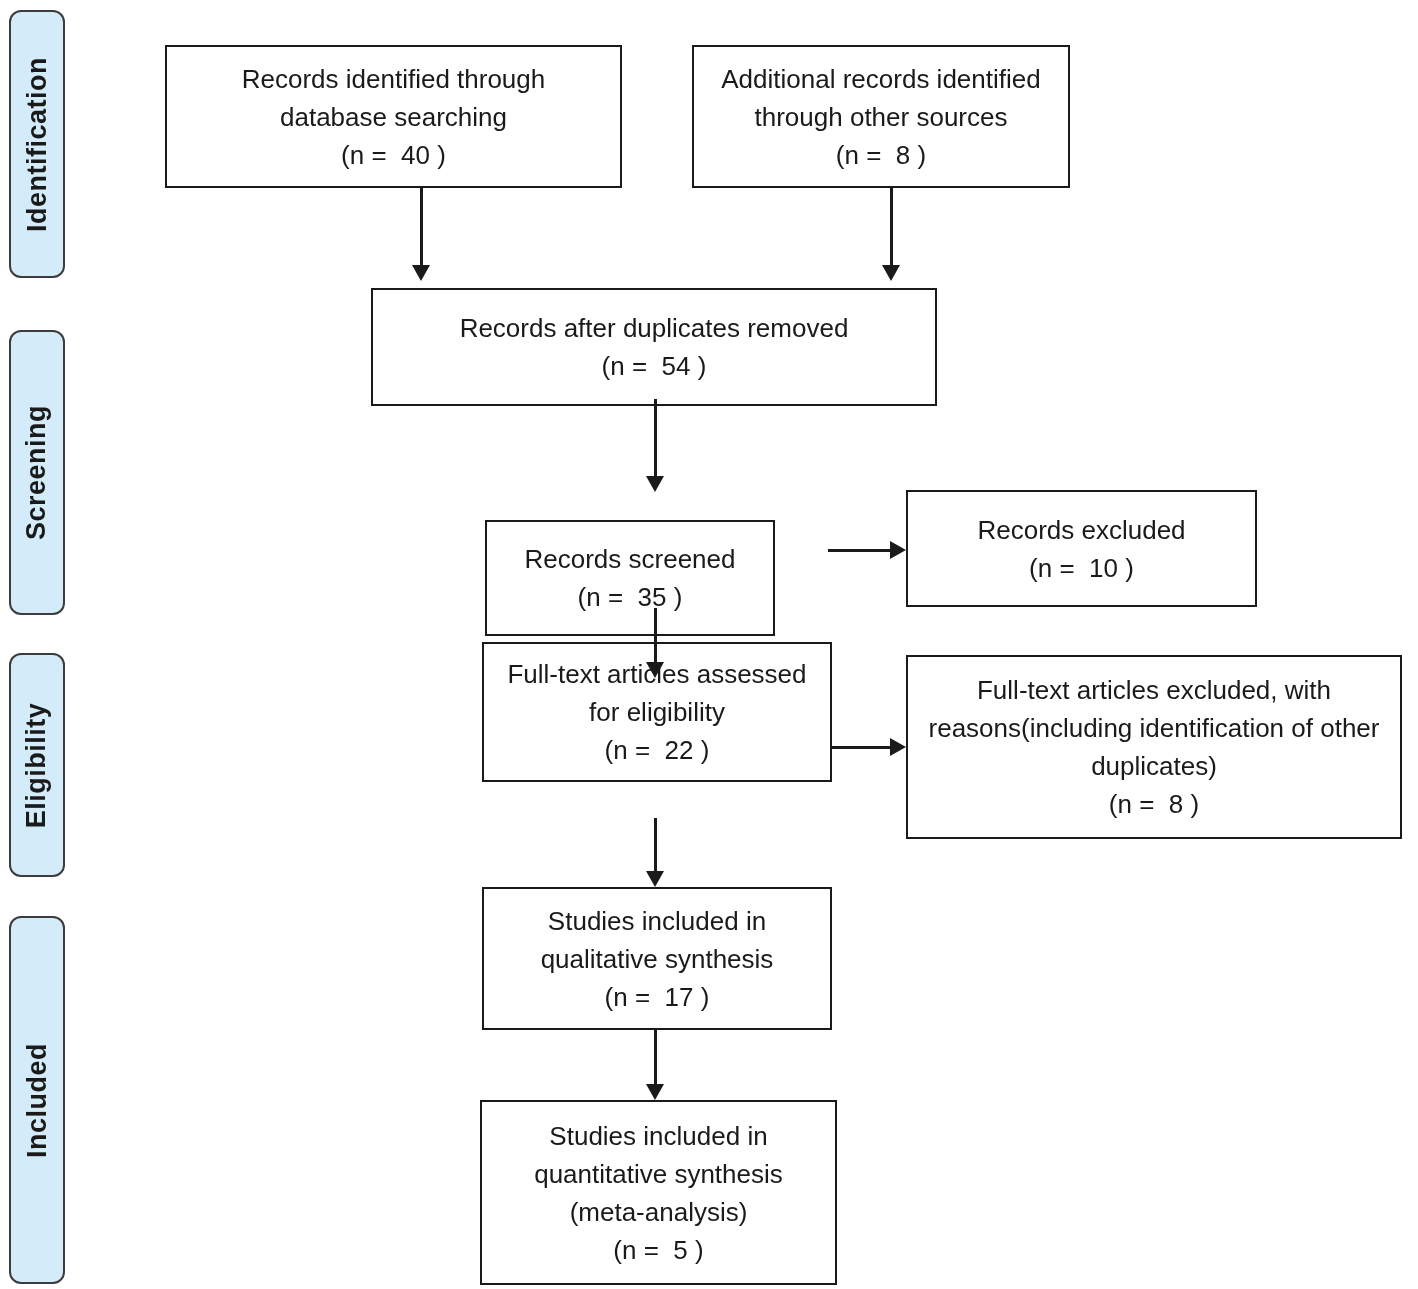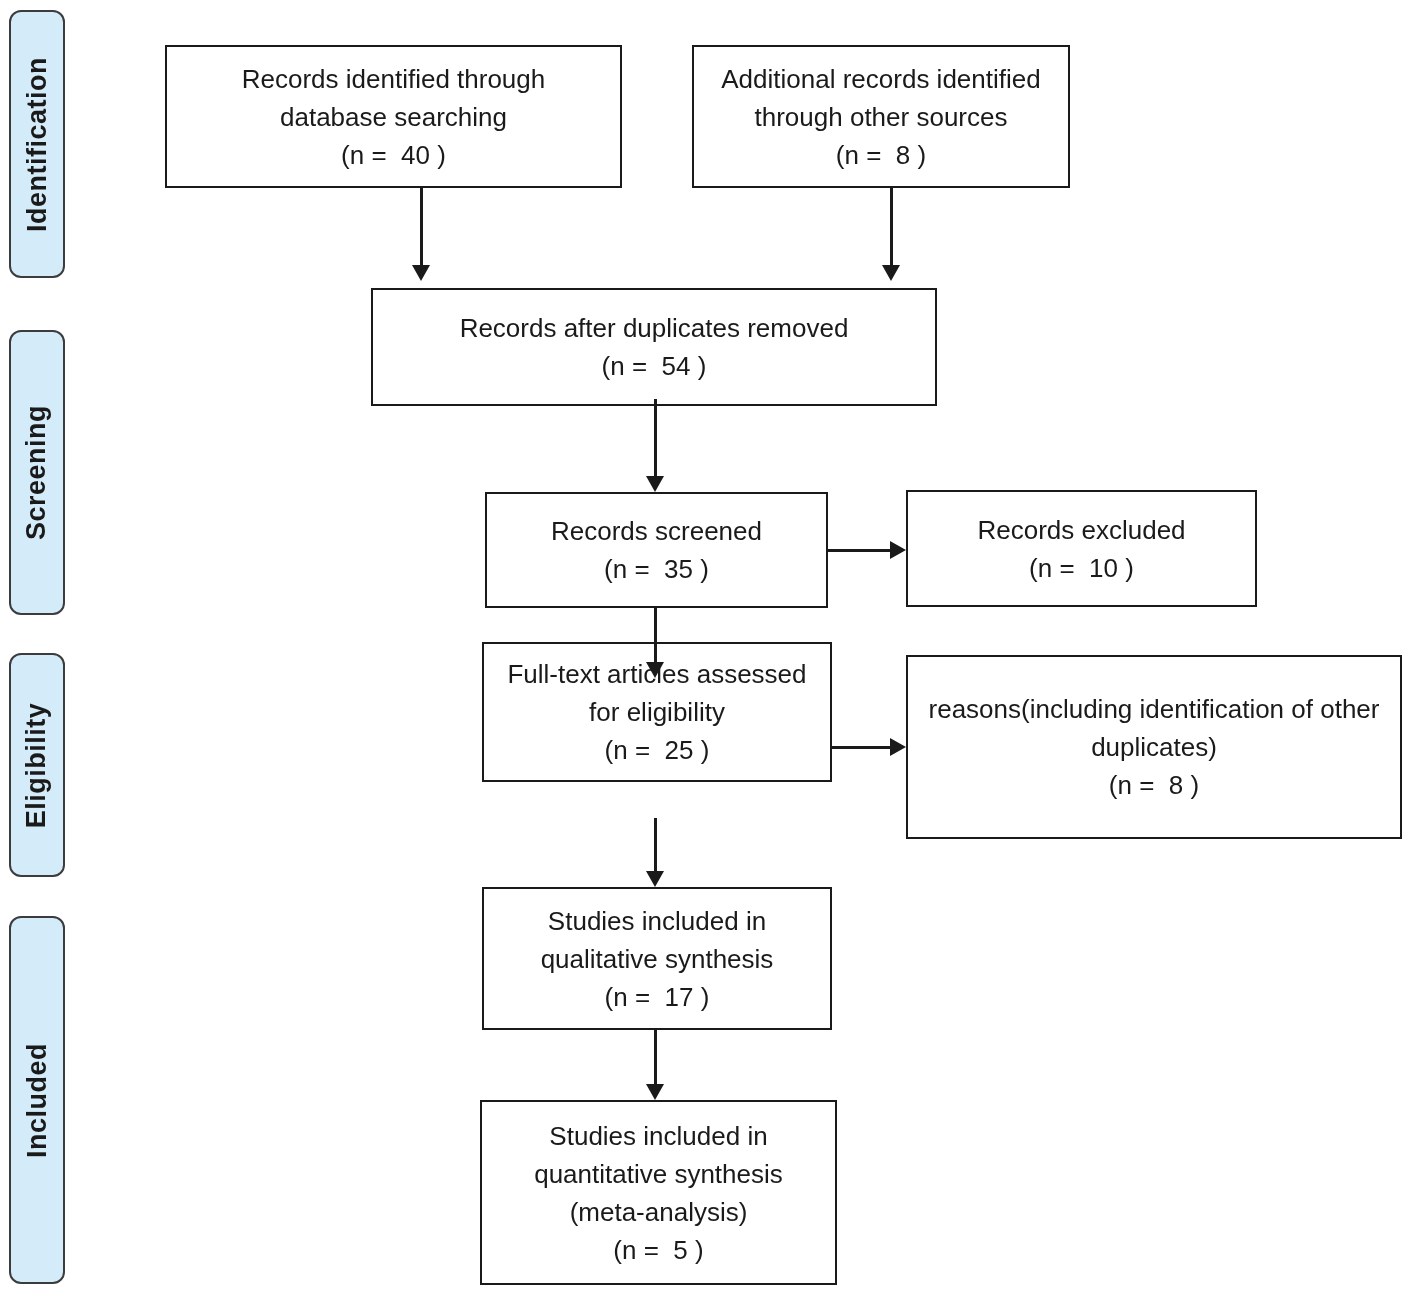--- a/index.html
+++ b/index.html
@@ -101,37 +101,38 @@
     <div class="line">Additional records identified</div>
     <div class="line">through other sources</div>
     <div class="line">(n =  8 )</div>
   </div>
 
   <div class="fbox" style="left:371px;top:288px;width:566px;height:118px">
     <div class="line">Records after duplicates removed</div>
     <div class="line">(n =  54 )</div>
   </div>
 
-  <div class="fbox" style="left:485px;top:492px;width:343px;height:116px">
+  <div class="fbox" style="left:485px;top:520px;width:290px;height:116px">
     <div class="line">Records screened</div>
     <div class="line">(n =  35 )</div>
   </div>
 
   <div class="fbox" style="left:906px;top:490px;width:351px;height:117px">
     <div class="line">Records excluded</div>
     <div class="line">(n =  10 )</div>
   </div>
 
   <div class="fbox" style="left:482px;top:642px;width:350px;height:140px">
     <div class="line">Full-text articles assessed</div>
     <div class="line">for eligibility</div>
-    <div class="line">(n =  25 )</div>
+    <div class="line">(n =  22 )</div>
   </div>
 
   <div class="fbox" style="left:906px;top:655px;width:496px;height:184px">
+    <div class="line">Full-text articles excluded, with</div>
     <div class="line">reasons(including identification of other</div>
     <div class="line">duplicates)</div>
     <div class="line">(n =  8 )</div>
   </div>
 
   <div class="fbox" style="left:482px;top:887px;width:350px;height:143px">
     <div class="line">Studies included in</div>
     <div class="line">qualitative synthesis</div>
     <div class="line">(n =  17 )</div>
   </div>

